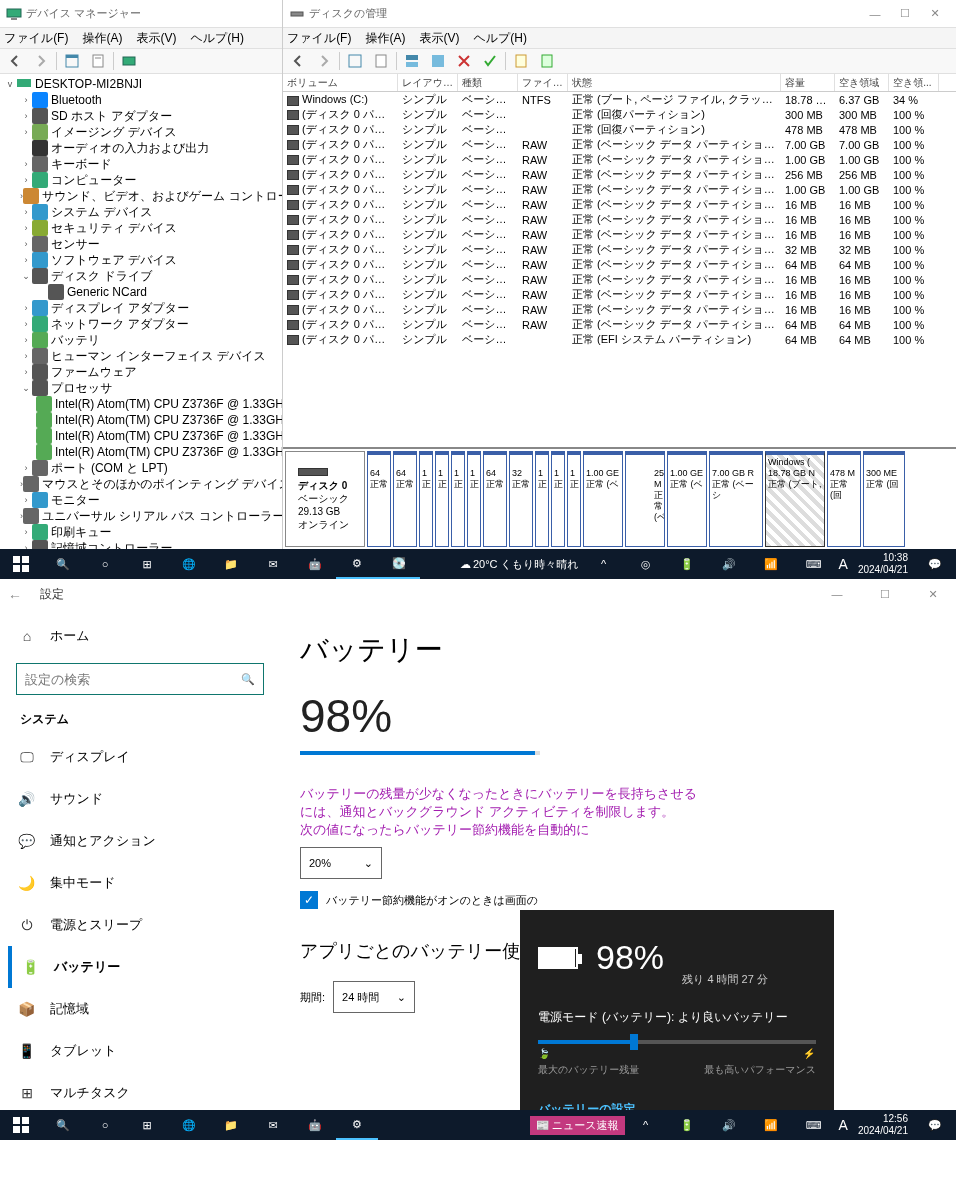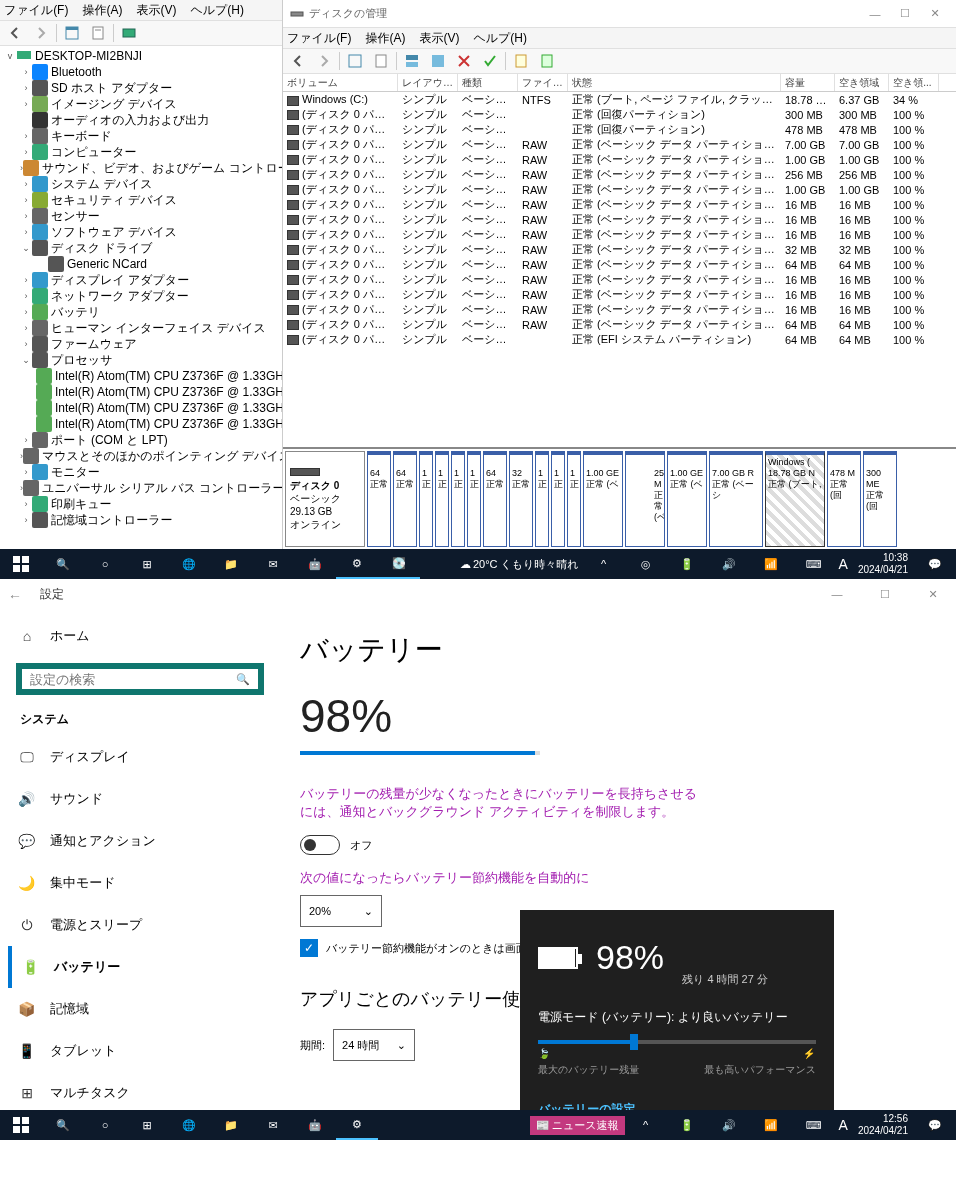--- a/index.html
+++ b/index.html
@@ -32,21 +32,21 @@
 .table-head { display:flex; background:#fff; border-bottom:1px solid #ccc; height:18px; }
 .th { border-right:1px solid #e0e0e0; padding:2px 4px; color:#444; font-size:10px; overflow:hidden; white-space:nowrap; text-overflow:ellipsis; }
 .table-body { flex:1; overflow:auto; }
 .tr { display:flex; height:15px; align-items:center; }
 .td { padding:0 4px; overflow:hidden; white-space:nowrap; text-overflow:ellipsis; font-size:11px; }
 .c0{width:115px}.c1{width:60px}.c2{width:60px}.c3{width:50px}.c4{width:213px}.c5{width:54px}.c6{width:54px}.c7{width:50px}
 .vicon { width:12px; height:10px; background:#555; display:inline-block; margin-right:3px; vertical-align:middle; border:1px solid #333;}
 
 
 .diskmap { height:102px; border-top:2px solid #888; display:flex; background:#fff; padding:2px; gap:2px; overflow:hidden; }
-.diskinfo { width:80px; padding:2px 4px; font-size:10px; line-height:13px; border:1px solid #888; display:flex; flex-direction:column; justify-content:center;}
+.diskinfo { width:80px; padding:2px 12px; font-size:10px; line-height:13px; border:1px solid #888; display:flex; flex-direction:column; justify-content:center;}
 .diskinfo .dicon { width:30px; height:8px; background:#555; border:1px solid #333; margin-bottom:3px;}
 .parts { flex:1; display:flex; gap:2px; overflow:hidden;}
 .part { border:1px solid #3a5fa8; border-top:4px solid #3a5fa8; padding:2px 2px; font-size:9px; line-height:11px; overflow:hidden; }
 .part.sel { border:1px solid #333; background:repeating-linear-gradient(45deg,#ddd,#ddd 4px,#fff 4px,#fff 8px); border-top:4px solid #3a5fa8;}
 .legend { height:18px; border-top:1px solid #ccc; display:flex; align-items:center; gap:8px; padding:0 6px; font-size:11px;}
 .lbox { width:10px; height:10px; border:1px solid #333; display:inline-block; margin-right:3px;}
 .lbox.black{background:#000}.lbox.blue{background:#3a5fa8}
 
 
 .taskbar { height:30px; background:#0d1a2b; display:flex; align-items:center; color:#fff; font-size:11px; }
@@ -61,21 +61,21 @@
 .set-title { height:30px; display:flex; align-items:center; padding:0 8px; gap:18px; background:#fff; }
 .set-title .back { color:#888; font-size:14px;}
 .set-title .lbl { color:#333; font-size:12px;}
 .set-title .spacer{flex:1}
 .set-body { display:flex; height:calc(100% - 60px);}
 .set-side { width:280px; padding:10px 8px; }
 .side-row { display:flex; align-items:center; height:42px; padding:0 10px; gap:14px; font-size:13px;}
 .side-row.home { height:34px; margin-bottom:10px;}
 .side-row.sel { border-left:4px solid #0078d4; font-weight:600; color:#000;}
 .side-row .sicon{width:18px;text-align:center;font-size:14px;color:#333;}
-.search { margin:4px 8px 16px; height:32px; border:6px solid #0f766e; display:flex; align-items:center; padding:0 8px; color:#888;}
+.search { margin:4px 8px 16px; height:32px; border:1px solid #0f766e; display:flex; align-items:center; padding:0 8px; color:#888;}
 .search input { flex:1; border:none; outline:none; font-size:13px; background:transparent;}
 .set-main { flex:1; padding:12px 20px; overflow:hidden;}
 .h1 { font-size:28px; font-weight:300; margin:10px 0 20px;}
 .pct { font-size:46px; font-weight:300; color:#222;}
 .bar { width:240px; height:4px; background:#ddd; margin:8px 0 30px;}
 .bar .fill{height:100%; background:#0078d4; width:98%;}
 .h2 { font-size:18px; font-weight:400; margin:16px 0 10px;}
 .body-txt { font-size:13px; color:#a21caf; line-height:18px; max-width:400px;}
 .toggle { display:flex; align-items:center; gap:10px; margin:14px 0;}
 .tg { width:40px; height:20px; border:1px solid #333; border-radius:10px; position:relative;}
@@ -99,20 +99,27 @@
 .slider-lbls{display:flex;justify-content:space-between;font-size:10px;color:#999;margin-top:4px;}
 .fly-link { color:#4cc2ff; margin-top:24px; font-size:12px;font-weight:bold;}
 .side-head{padding:0 12px;font-size:12px;font-weight:600;margin-bottom:8px;}
 </style>
 </head>
 <body>
 
 <div class="top">
 
   <div class="dm">
+    <div class="titlebar">
+      <svg class="ticon" viewBox="0 0 16 16">
+          <rect x="1" y="3" width="14" height="8" fill="#3a7" stroke="#265"></rect>
+          <rect x="5" y="12" width="6" height="2" fill="#888"></rect>
+        </svg>
+      <span>デバイス マネージャー</span>
+    </div>
     <div class="menubar">
       <span>ファイル(F)</span>
       <span>操作(A)</span>
       <span>表示(V)</span>
       <span>ヘルプ(H)</span>
     </div>
     <div class="toolbar">
       <div class="tbtn">
           <svg viewBox="0 0 16 16">
             <path d="M10 3l-5 5 5 5" stroke="#555" fill="none" stroke-width="2"></path>
@@ -643,21 +650,21 @@
           <div class="part sel" style="width: 60px;">
             <div>Windows  (</div>
             <div>18.78 GB N</div>
             <div>正常 (ブート, </div>
           </div>
           <div class="part" style="width: 34px;">
             <div>&nbsp;</div>
             <div>478 M</div>
             <div>正常 (回</div>
           </div>
-          <div class="part" style="width: 34px;">
+          <div class="part" style="width: 42px;">
             <div>&nbsp;</div>
             <div>300 ME</div>
             <div>正常 (回</div>
           </div>
         </div>
     </div>
   </div>
 </div>
 
 <div class="taskbar">
@@ -750,26 +757,20 @@
           </div>
         </div>
     </div>
     <div class="set-main">
       <div class="h1">バッテリー</div>
       <div class="pct">98%</div>
       <div class="bar">
           <div class="fill"></div>
         </div>
       <div class="body-txt">バッテリーの残量が少なくなったときにバッテリーを長持ちさせるには、通知とバックグラウンド アクティビティを制限します。</div>
-      <div class="toggle">
-        <div class="tg">
-            <div class="knob"></div>
-          </div>
-        <span>オフ</span>
-      </div>
       <div class="body-txt">次の値になったらバッテリー節約機能を自動的に</div>
       <div class="dropdown">
           <span>20%</span>
           <span>⌄</span>
         </div>
       <div class="chk-row">
         <div class="chk">✓</div>
         <span>バッテリー節約機能がオンのときは画面の</span>
       </div>
       <div class="h2" style="margin-top:30px">アプリごとのバッテリー使用量</div>

